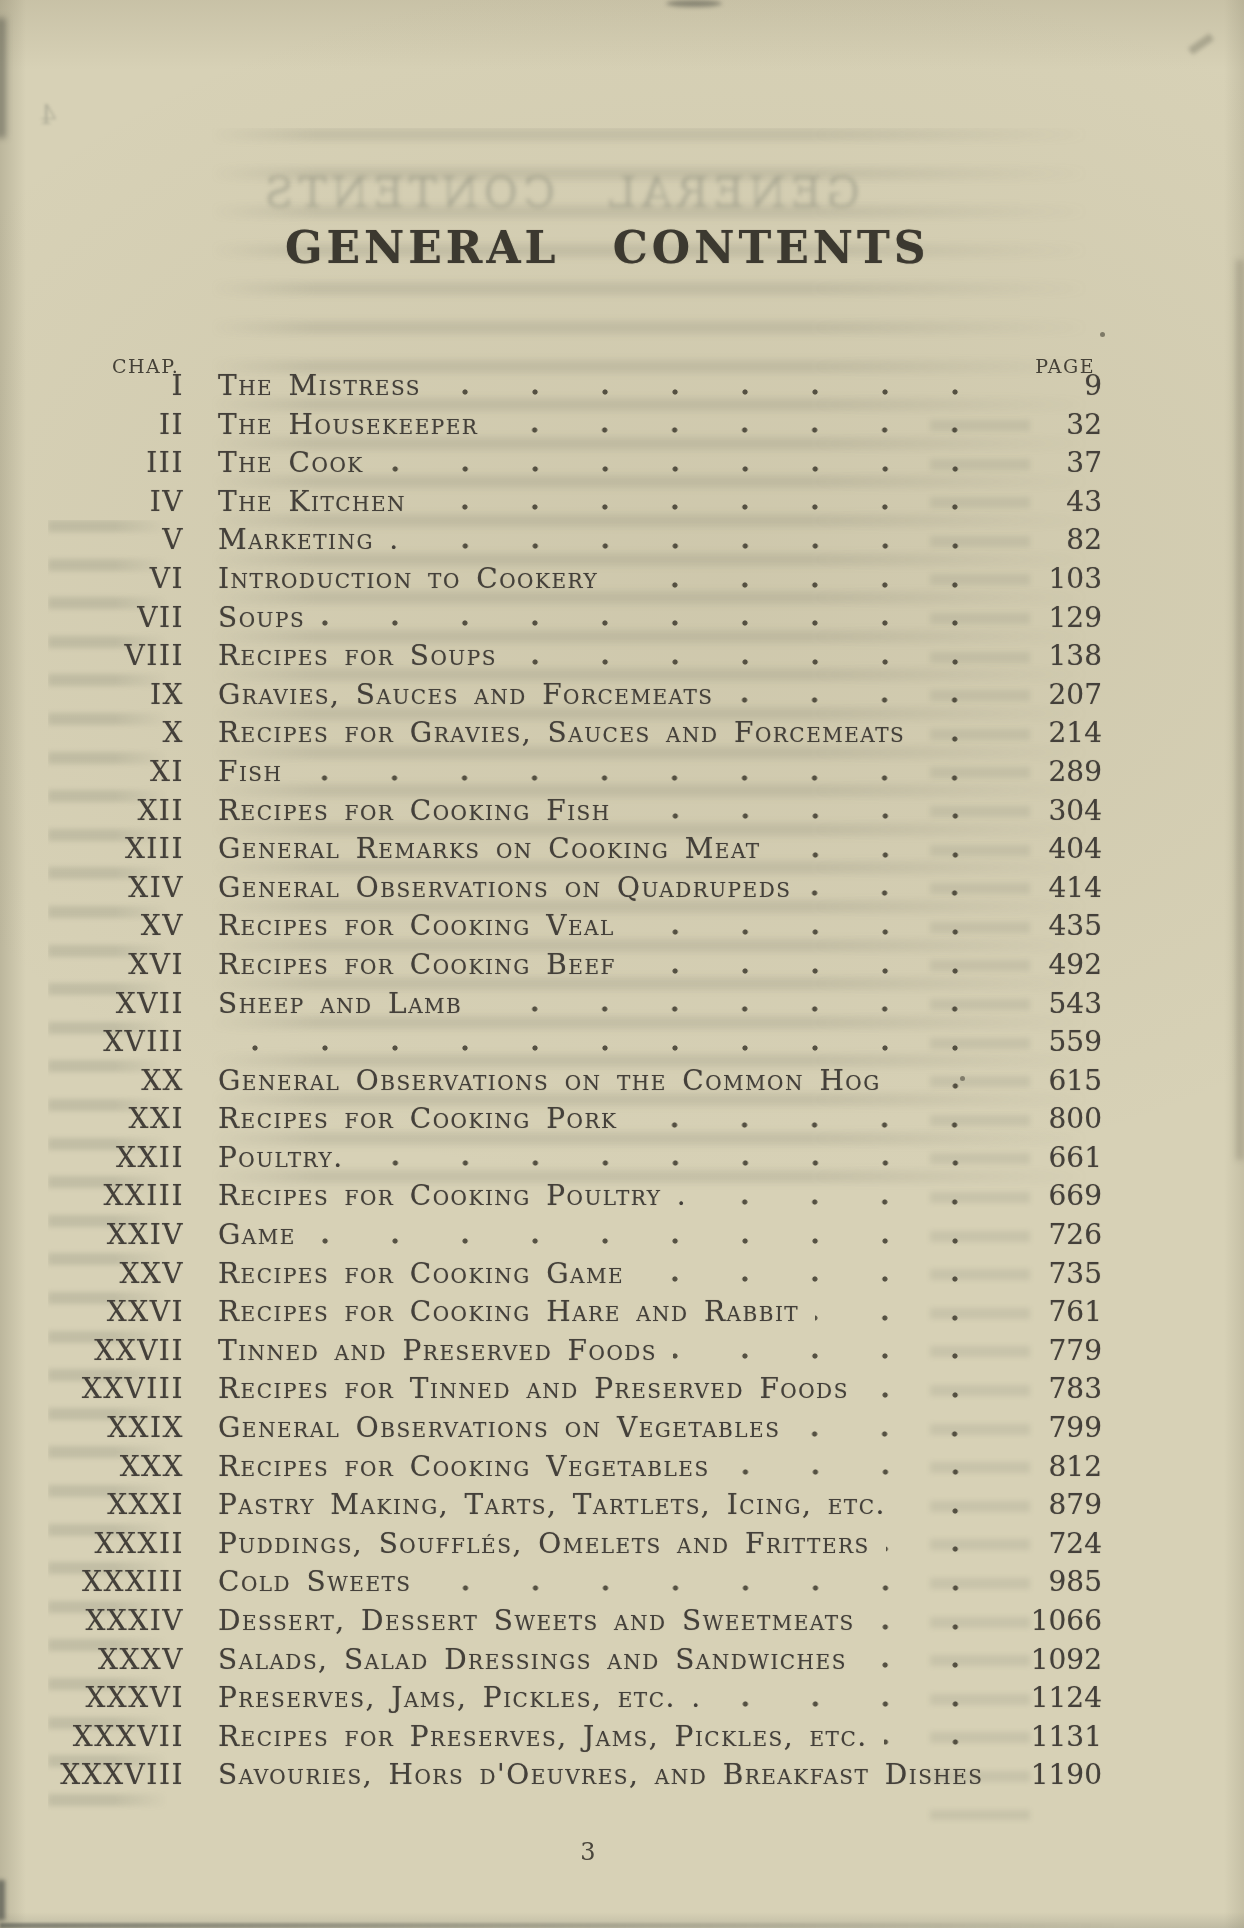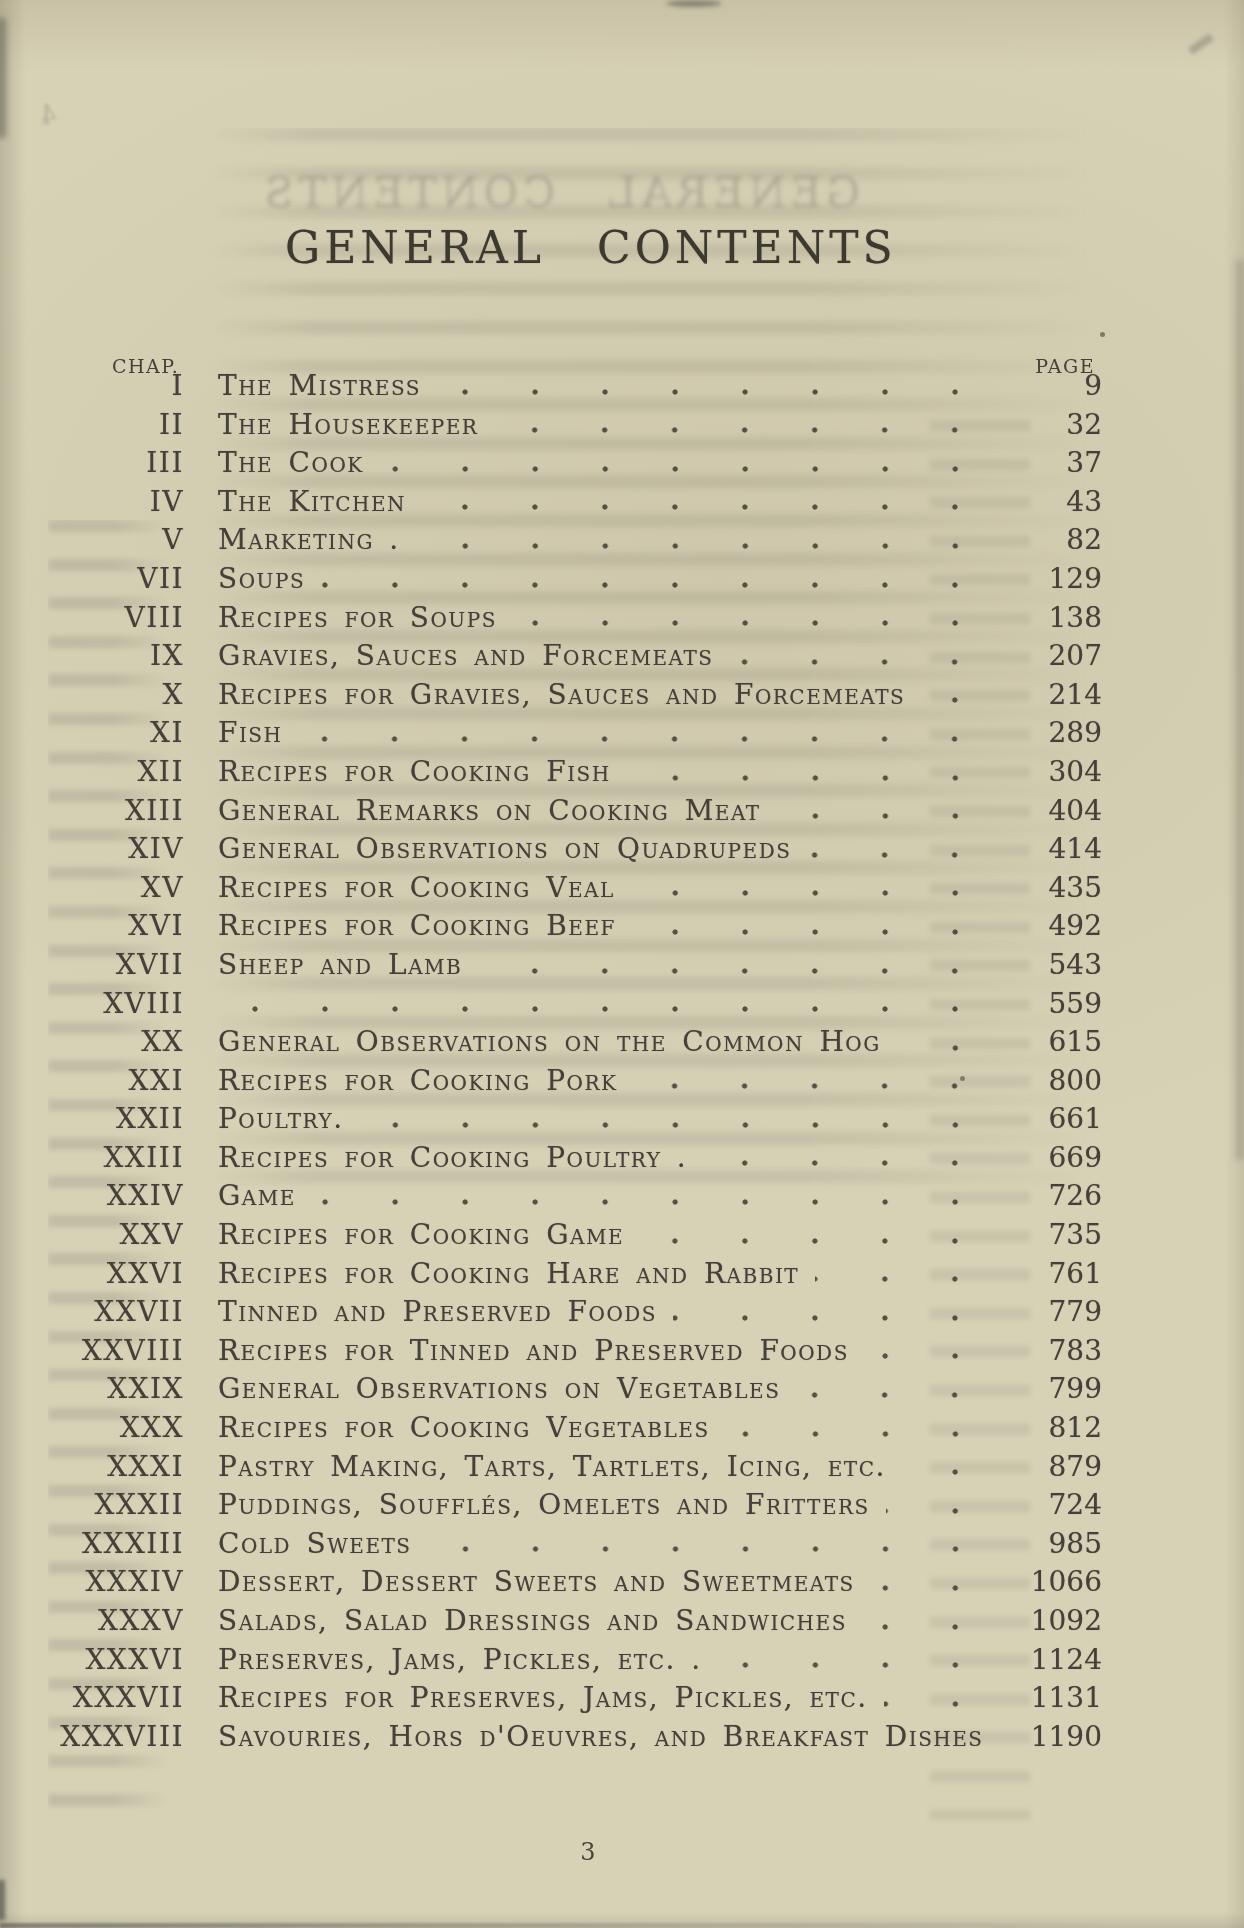--- a/index.html
+++ b/index.html
@@ -64,21 +64,21 @@
   .mark-right-edge{left:1236px;top:260px;width:8px;height:900px;background:rgba(90,88,70,0.25);filter:blur(3px);}
   .mark-bottom-line{left:0;bottom:0;width:100%;height:5px;
     background:linear-gradient(90deg, rgba(55,60,58,0.45), rgba(55,60,58,0.15) 55%, rgba(55,60,58,0) 90%);
     filter:blur(1px);}
   .mark-speck-a{left:1100px;top:332px;width:5px;height:5px;border-radius:50%;background:rgba(70,66,54,0.6);}
   .mark-speck-b{left:960px;top:1076px;width:5px;height:5px;border-radius:50%;background:rgba(70,66,54,0.55);}
   .mark-corner-tr{left:1188px;top:40px;width:26px;height:8px;background:rgba(95,95,80,0.35);transform:rotate(-35deg);filter:blur(2px);}
   
   .title{
     position:absolute;left:285px;top:222px;width:574px;margin:0;
-    text-align:right;font-size:44px;font-weight:400;
+    text-align:right;font-size:44px;font-weight:700;
     letter-spacing:4px;word-spacing:34px;white-space:nowrap;
     color:#3c3930;text-shadow:0 0 1px rgba(60,57,48,0.5);
   }
   .col-head{
     position:absolute;top:355px;font-size:19px;letter-spacing:1.5px;
     color:#454137;font-weight:400;
   }
   .chap-h{left:112px;}
   .page-h{right:149px;}
   .toc{position:absolute;left:40px;top:367px;width:1062px;}
@@ -166,20 +166,26 @@
     <span class="pg">43</span>
   </div>
 
   <div class="row">
     <span class="num">V</span>
     <span class="ttl">Marketing .</span>
     <span class="leader"></span>
     <span class="pg">82</span>
   </div>
 
+  <div class="row">
+    <span class="num">VI</span>
+    <span class="ttl">Introduction to Cookery</span>
+    <span class="leader"></span>
+    <span class="pg">103</span>
+  </div>
 
   <div class="row">
     <span class="num">VII</span>
     <span class="ttl">Soups</span>
     <span class="leader"></span>
     <span class="pg">129</span>
   </div>
 
   <div class="row">
     <span class="num">VIII</span>

